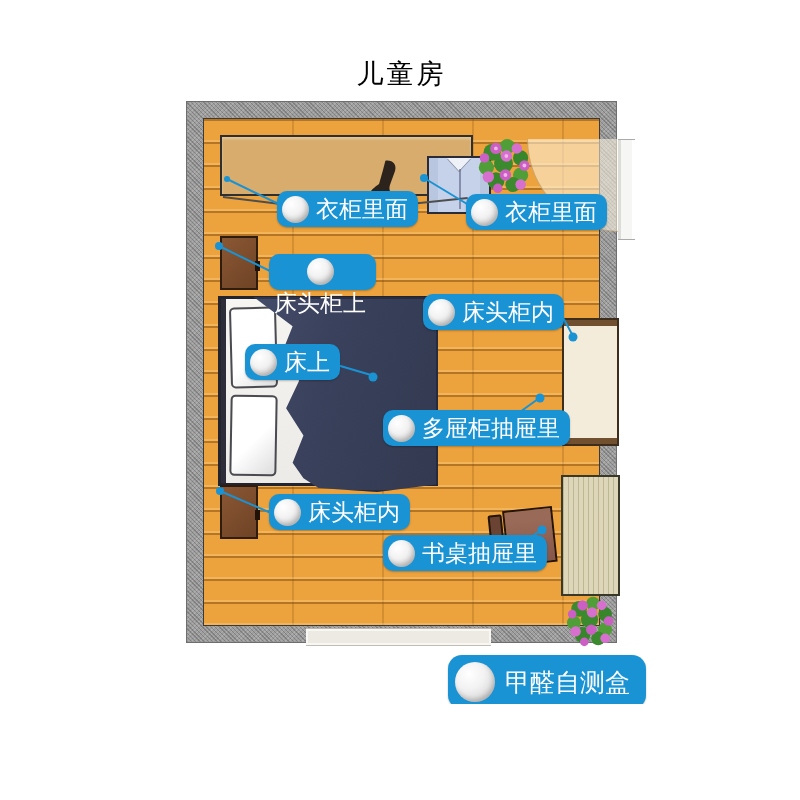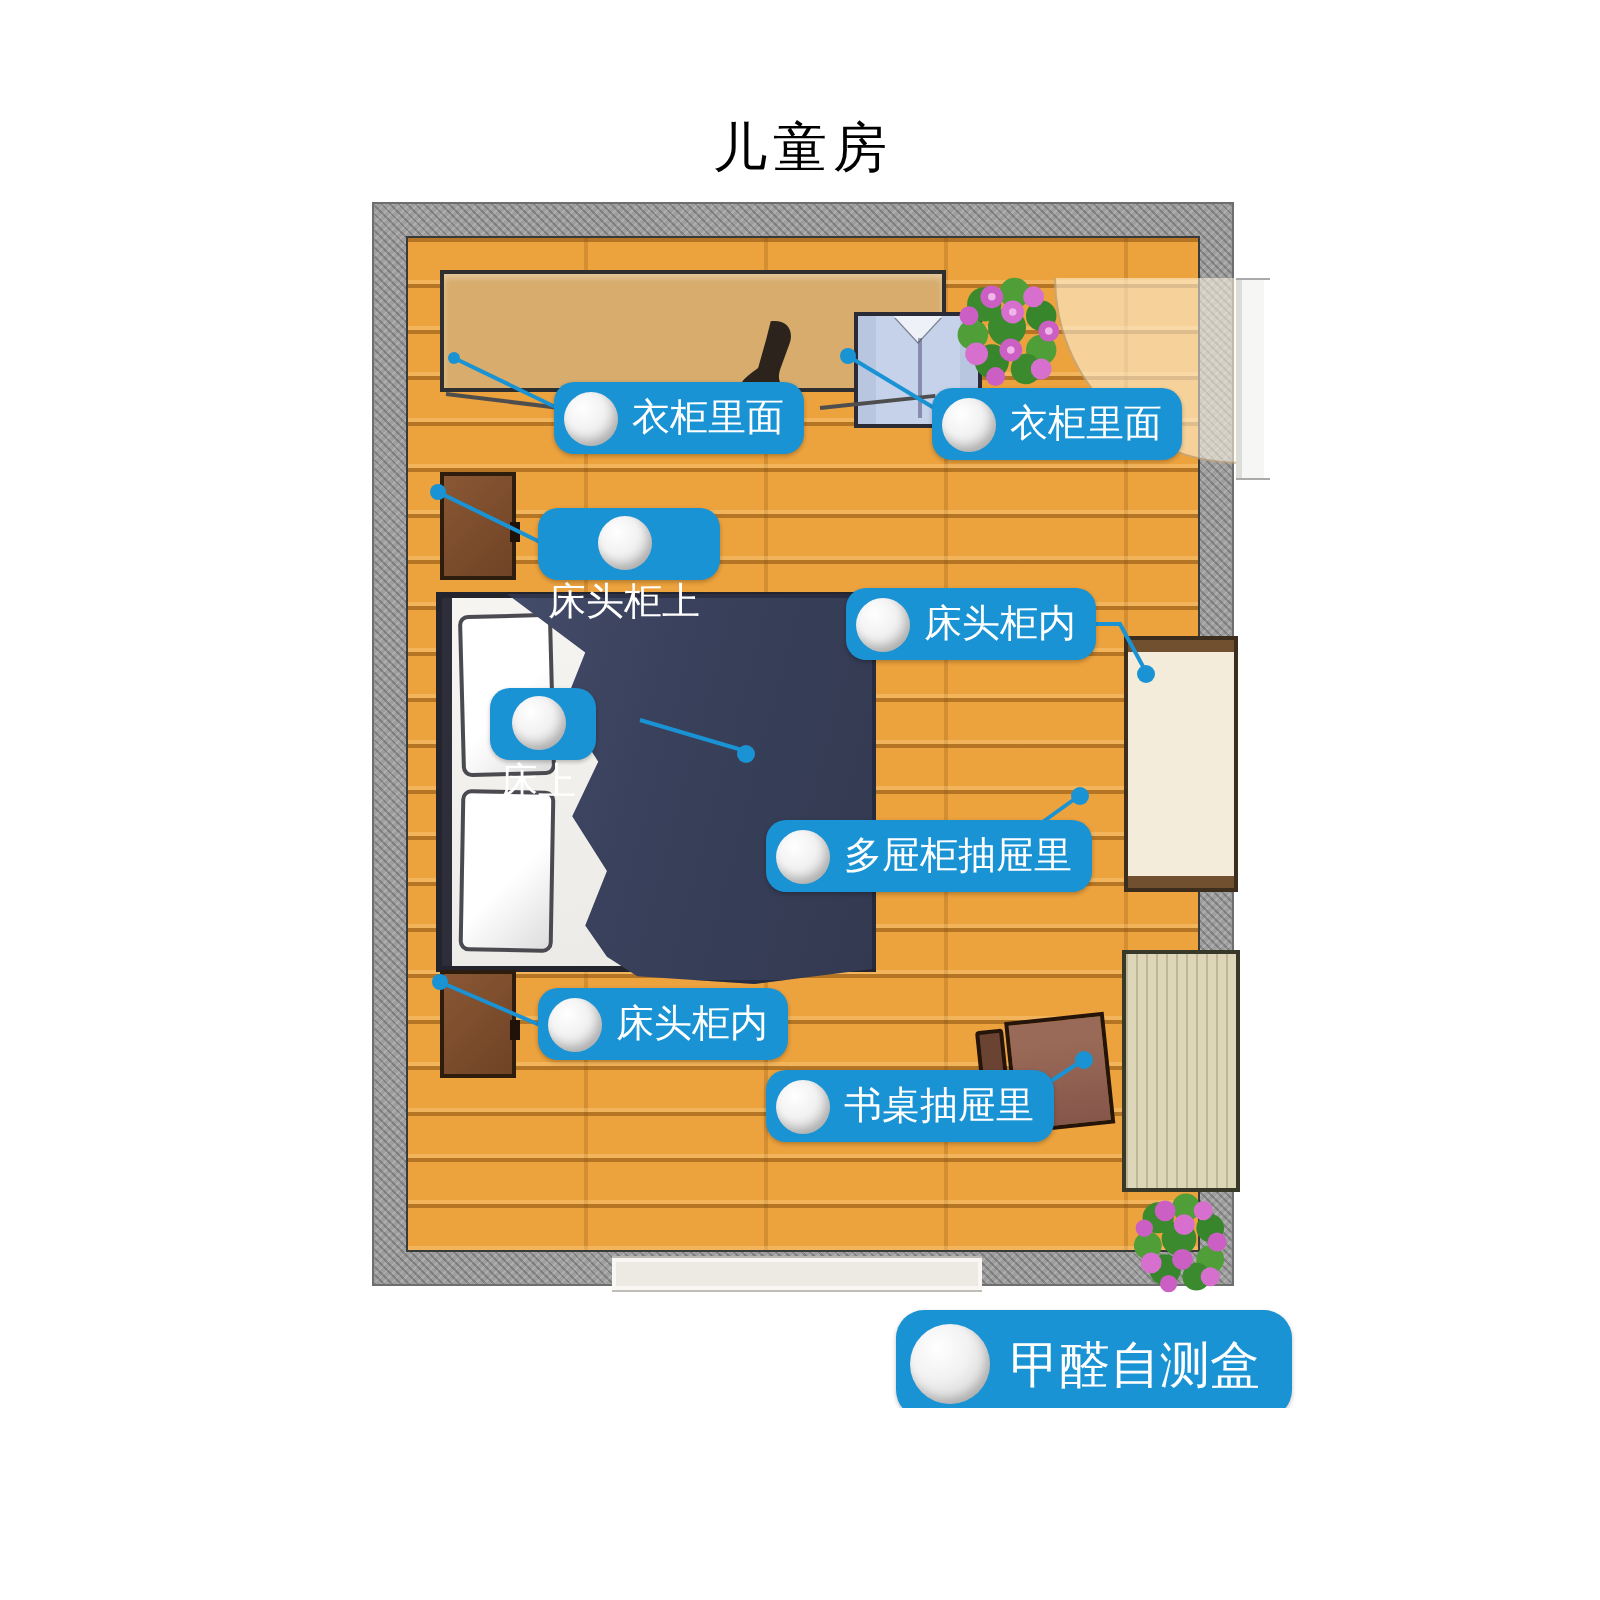--- a/index.html
+++ b/index.html
@@ -116,21 +116,21 @@
   .chip {
     position:absolute; z-index:30; display:inline-flex; align-items:center; gap:7px;
     height:36px; padding:4px 10px 4px 5px; box-sizing:border-box;
     background:#1a93d4; border-radius:10px; box-shadow:0 1px 2px rgba(0,0,0,.25);
   }
   .ball {
     width:27px; height:27px; border-radius:50%; flex:none;
     background:radial-gradient(circle at 35% 30%, #ffffff, #f2f2f2 40%, #d8d8d8 75%, #c3c3c3);
     box-shadow:inset -2px -3px 4px rgba(0,0,0,.18);
   }
-  .chip .txt { color:#fff; font-size:19px; white-space:nowrap; line-height:1; }
+  .chip .txt { color:#fff; font-size:23px; white-space:nowrap; line-height:1; }
   .legend { height:54px; border-radius:14px; gap:10px; padding:6px 16px 6px 7px; }
   .legend .ball { width:40px; height:40px; }
   .legend .txt { font-size:25px; }
 </style>
 </head>
 <body>
 
 <div class="stage">
 
   <div class="title">儿童房</div>
@@ -252,21 +252,21 @@
     <span class="txt">衣柜里面</span>
   </div>
   <div class="chip" style="left:269px;top:254px;flex-direction:column;">
     <span class="ball"></span>
     <span class="txt">床头柜上</span>
   </div>
   <div class="chip" style="left:423px;top:294px;">
     <span class="ball"></span>
     <span class="txt">床头柜内</span>
   </div>
-  <div class="chip" style="left:245px;top:344px;flex-direction:column;">
+  <div class="chip" style="left:245px;top:344px;">
     <span class="ball"></span>
     <span class="txt">床上</span>
   </div>
   <div class="chip" style="left:383px;top:410px;">
     <span class="ball"></span>
     <span class="txt">多屉柜抽屉里</span>
   </div>
   <div class="chip" style="left:269px;top:494px;">
     <span class="ball"></span>
     <span class="txt">床头柜内</span>

